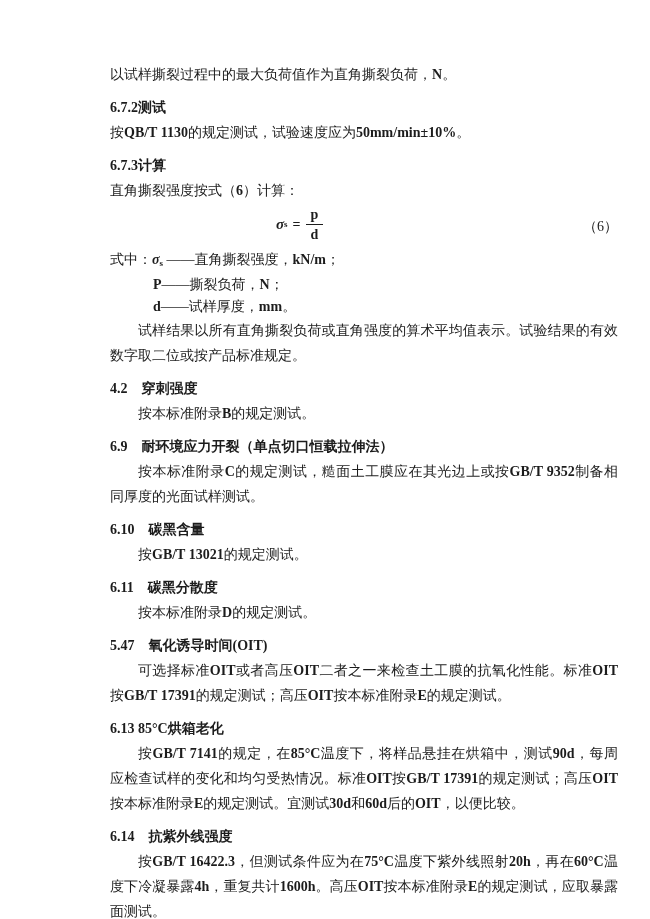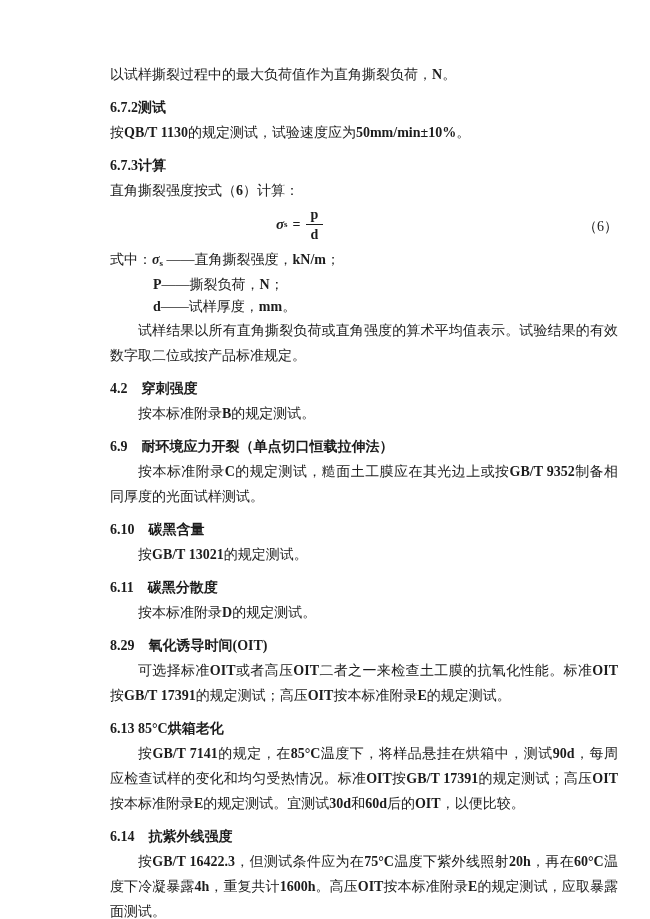--- a/index.html
+++ b/index.html
@@ -107,21 +107,21 @@
       <div class="block def pad"><span class="run b">d</span><span class="run">——试样厚度，</span><span class="run b">mm</span><span class="run">。</span></div>
       <div class="block para indent"><span class="run">试样结果以所有直角撕裂负荷或直角强度的算术平均值表示。试验结果的有效数字取二位或按产品标准规定。</span></div>
       <div class="block heading"><span class="run b">4.2　穿刺强度</span></div>
       <div class="block para indent"><span class="run">按本标准附录</span><span class="run b">B</span><span class="run">的规定测试。</span></div>
       <div class="block heading"><span class="run b">6.9　耐环境应力开裂（单点切口恒载拉伸法）</span></div>
       <div class="block para indent"><span class="run">按本标准附录</span><span class="run b">C</span><span class="run">的规定测试，糙面土工膜应在其光边上或按</span><span class="run b">GB/T 9352</span><span class="run">制备相同厚度的光面试样测试。</span></div>
       <div class="block heading"><span class="run b">6.10　碳黑含量</span></div>
       <div class="block para indent"><span class="run">按</span><span class="run b">GB/T 13021</span><span class="run">的规定测试。</span></div>
       <div class="block heading"><span class="run b">6.11　碳黑分散度</span></div>
       <div class="block para indent"><span class="run">按本标准附录</span><span class="run b">D</span><span class="run">的规定测试。</span></div>
-      <div class="block heading"><span class="run b">8.29　氧化诱导时间(OIT)</span></div>
+      <div class="block heading"><span class="run b">5.47　氧化诱导时间(OIT)</span></div>
       <div class="block para indent"><span class="run">可选择标准</span><span class="run b">OIT</span><span class="run">或者高压</span><span class="run b">OIT</span><span class="run">二者之一来检查土工膜的抗氧化性能。标准</span><span class="run b">OIT</span><span class="run">按</span><span class="run b">GB/T 17391</span><span class="run">的规定测试；高压</span><span class="run b">OIT</span><span class="run">按本标准附录</span><span class="run b">E</span><span class="run">的规定测试。</span></div>
       <div class="block heading"><span class="run b">6.13 85°C烘箱老化</span></div>
       <div class="block para indent"><span class="run">按</span><span class="run b">GB/T 7141</span><span class="run">的规定，在</span><span class="run b">85°C</span><span class="run">温度下，将样品悬挂在烘箱中，测试</span><span class="run b">90d</span><span class="run">，每周应检查试样的变化和均匀受热情况。标准</span><span class="run b">OIT</span><span class="run">按</span><span class="run b">GB/T 17391</span><span class="run">的规定测试；高压</span><span class="run b">OIT</span><span class="run">按本标准附录</span><span class="run b">E</span><span class="run">的规定测试。宜测试</span><span class="run b">30d</span><span class="run">和</span><span class="run b">60d</span><span class="run">后的</span><span class="run b">OIT</span><span class="run">，以便比较。</span></div>
       <div class="block heading"><span class="run b">6.14　抗紫外线强度</span></div>
       <div class="block para indent"><span class="run">按</span><span class="run b">GB/T 16422.3</span><span class="run">，但测试条件应为在</span><span class="run b">75°C</span><span class="run">温度下紫外线照射</span><span class="run b">20h</span><span class="run">，再在</span><span class="run b">60°C</span><span class="run">温度下冷凝暴露</span><span class="run b">4h</span><span class="run">，重复共计</span><span class="run b">1600h</span><span class="run">。高压</span><span class="run b">OIT</span><span class="run">按本标准附录</span><span class="run b">E</span><span class="run">的规定测试，应取暴露面测试。</span></div>
       <div class="block heading"><span class="run b">6.15　毛糙高度</span></div>
     </div>
 </div>
 
 </body></html>

